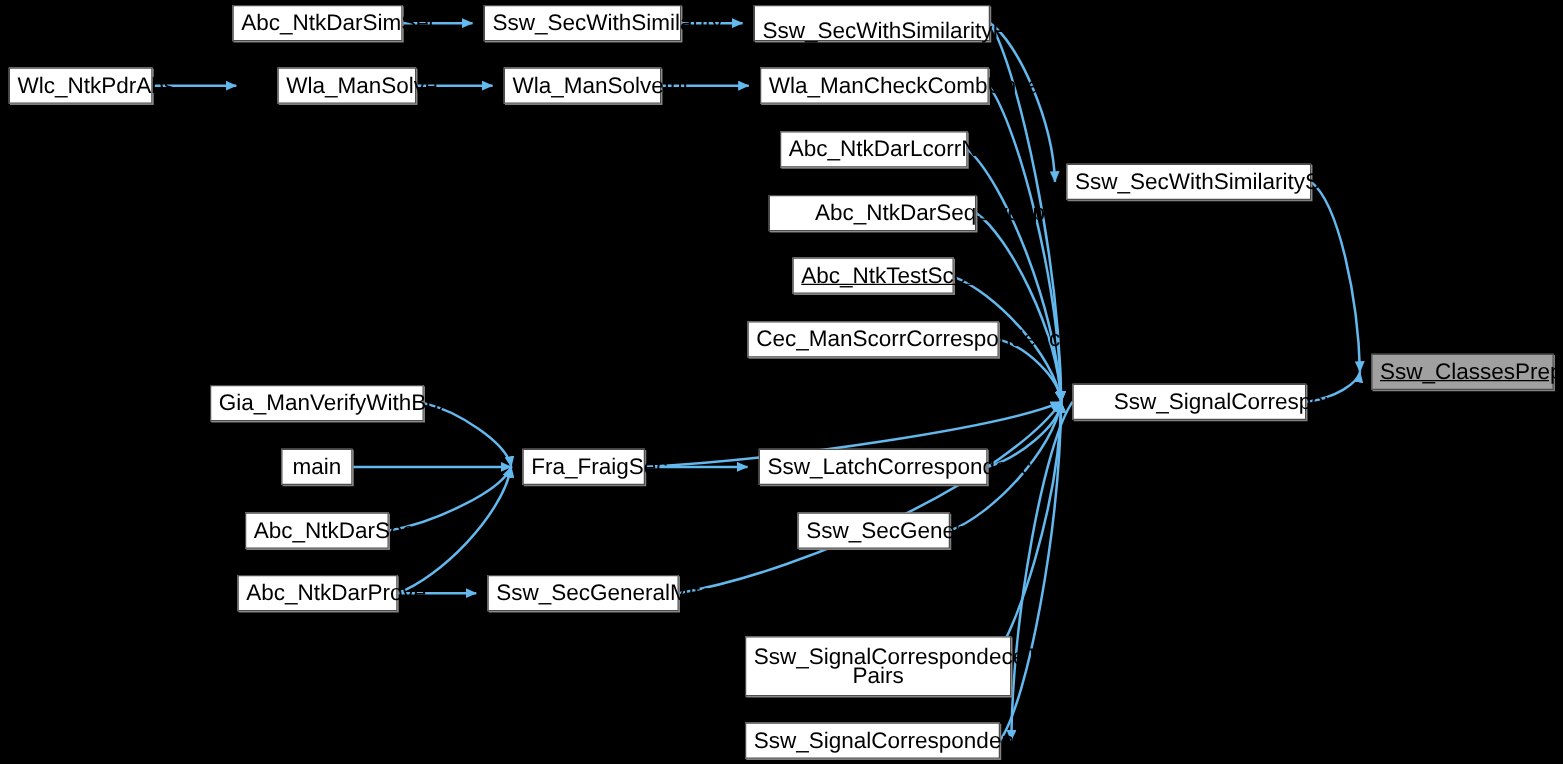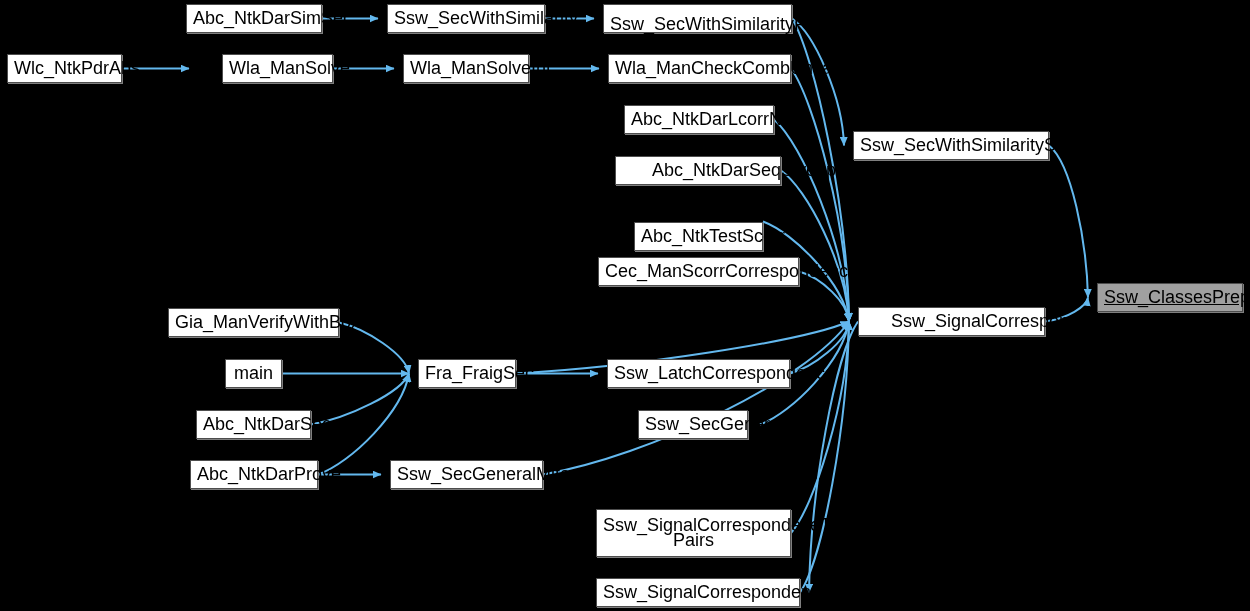--- a/index.html
+++ b/index.html
@@ -94,29 +94,29 @@
       <div class="node" style="left: 186px; top: 4px; width: 136px; height: 29px;"><span class="node-label">Abc_NtkDarSimSec</span></div>
       <div class="node" style="left: 387px; top: 4px; width: 158px; height: 29px;"><span class="node-label">Ssw_SecWithSimilarity</span></div>
       <div class="node" style="left: 603px; top: 4px; width: 189px; height: 29px; align-items: flex-end;"><span class="node-label">Ssw_SecWithSimilarityPairs</span></div>
       <div class="node" style="left: 7px; top: 54px; width: 115px; height: 29px;"><span class="node-label">Wlc_NtkPdrAbs</span></div>
       <div class="node" style="left: 198px; top: 54px; width: 111px; height: 29px; margin-left: 24px;"><span class="node-label">Wla_ManSolve</span></div>
       <div class="node" style="left: 403px; top: 54px; width: 126px; height: 29px;"><span class="node-label">Wla_ManSolveInt</span></div>
       <div class="node" style="left: 608px; top: 54px; width: 183px; height: 29px;"><span class="node-label">Wla_ManCheckCombUnsat</span></div>
       <div class="node" style="left: 624px; top: 105px; width: 150px; height: 29px;"><span class="node-label">Abc_NtkDarLcorrNew</span></div>
       <div class="node" style="left: 853px; top: 131px; width: 196px; height: 29px; align-items: center;"><span class="node-label">Ssw_SecWithSimilaritySweep</span></div>
       <div class="node" style="left: 615px; top: 156px; width: 166px; height: 29px; padding-left: 36px;"><span class="node-label">Abc_NtkDarSeqSweep2</span></div>
-      <div class="node" style="left: 634px; top: 222px; width: 129px; height: 29px;"><span class="node-label">Abc_NtkTestScorr</span></div>
+      <div class="node" style="left: 634px; top: 206px; width: 129px; height: 29px; text-decoration: underline;"><span class="node-label">Abc_NtkTestScorr</span></div>
       <div class="node" style="left: 598px; top: 257px; width: 201px; height: 29px;"><span class="node-label">Cec_ManScorrCorrespondence</span></div>
       <div class="node highlight" style="left: 1097px; top: 283px; width: 146px; height: 29px; text-decoration: underline;"><span class="node-label">Ssw_ClassesPrepare</span></div>
       <div class="node" style="left: 858px; top: 307px; width: 187px; height: 29px; padding-left: 32px;"><span class="node-label">Ssw_SignalCorrespondence</span></div>
       <div class="node" style="left: 168px; top: 308px; width: 171px; height: 29px;"><span class="node-label">Gia_ManVerifyWithBoxes</span></div>
       <div class="node" style="left: 418px; top: 359px; width: 98px; height: 29px;"><span class="node-label">Fra_FraigSec</span></div>
       <div class="node" style="left: 607px; top: 359px; width: 183px; height: 29px;"><span class="node-label">Ssw_LatchCorrespondence</span></div>
       <div class="node" style="left: 225px; top: 359px; width: 57px; height: 29px;"><span class="node-label">main</span></div>
       <div class="node" style="left: 196px; top: 410px; width: 115px; height: 29px;"><span class="node-label">Abc_NtkDarSec</span></div>
-      <div class="node" style="left: 638px; top: 410px; width: 110px; height: 29px;"><span class="node-label">Ssw_SecGeneral</span></div>
+      <div class="node" style="left: 638px; top: 410px; width: 122px; height: 29px;"><span class="node-label">Ssw_SecGeneral</span></div>
       <div class="node" style="left: 190px; top: 460px; width: 128px; height: 29px;"><span class="node-label">Abc_NtkDarProve</span></div>
       <div class="node" style="left: 390px; top: 460px; width: 153px; height: 29px;"><span class="node-label">Ssw_SecGeneralMiter</span></div>
-      <div class="node" style="left: 596px; top: 509px; width: 195px; height: 48px;"><span class="node-label">Ssw_SignalCorrespondeceTest
+      <div class="node" style="left: 596px; top: 509px; width: 213px; height: 48px;"><span class="node-label">Ssw_SignalCorrespondeceTest
 Pairs</span></div>
       <div class="node" style="left: 596px; top: 578px; width: 204px; height: 29px;"><span class="node-label">Ssw_SignalCorrespondencePart</span></div>
     </div>
 </div>
 
 </body></html>

